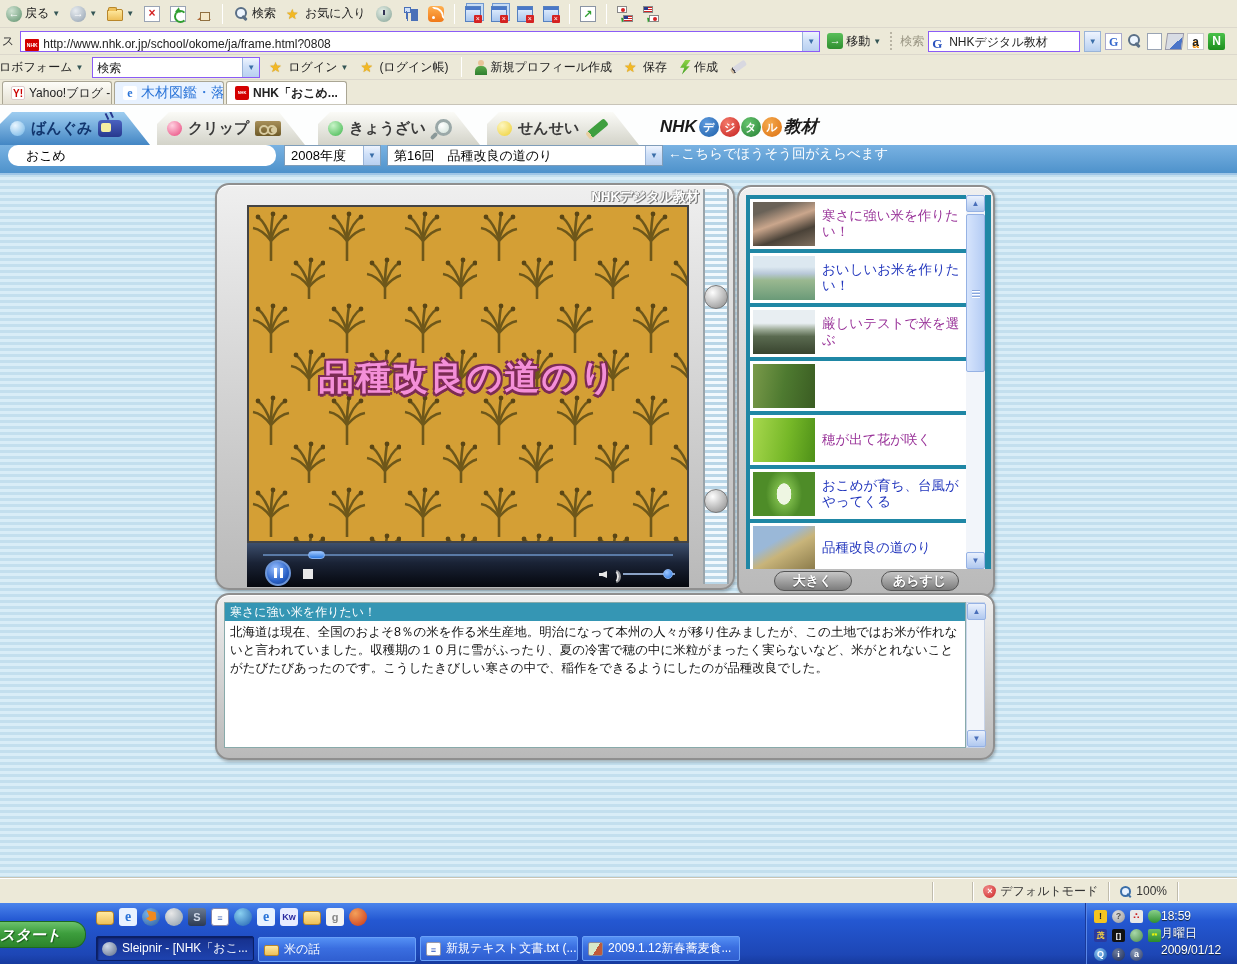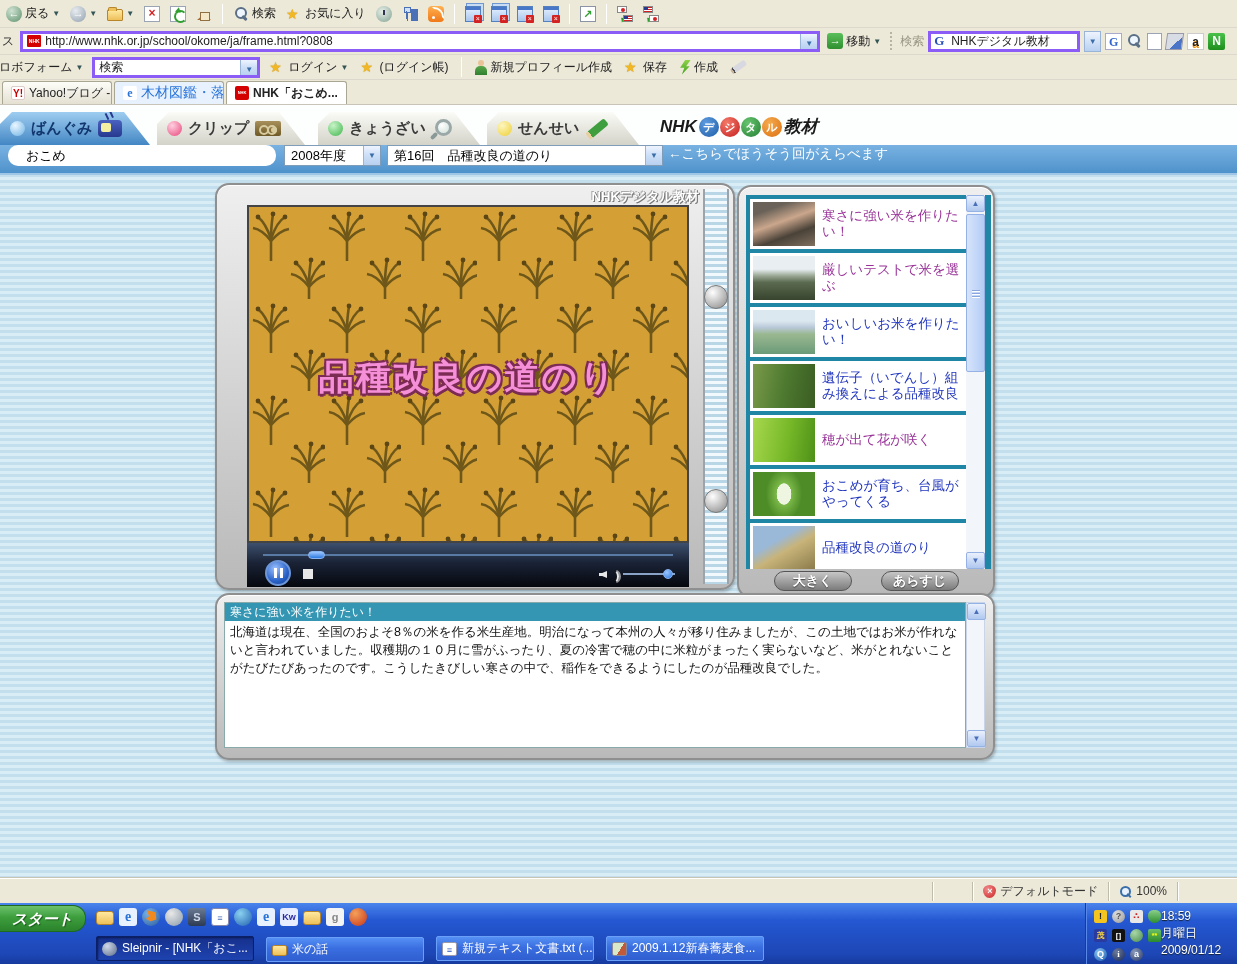--- a/index.html
+++ b/index.html
@@ -48,21 +48,21 @@
 .flagjp,.flagus{position:absolute;width:10px;height:7px;border:1px solid #888;background:#fff}
 .flagjp::after{content:"";position:absolute;left:3px;top:1px;width:4px;height:4px;background:#d42222;border-radius:50%}
 .flagus{background:repeating-linear-gradient(#d42222 0 1px,#fff 1px 2px)}
 .flagus::after{content:"";position:absolute;left:0;top:0;width:4px;height:3px;background:#2a3a8c}
 .trans .flagjp{left:0;top:0}.trans .flagus{right:0;bottom:0}
 .trans2 .flagus{left:0;top:0;right:auto;bottom:auto}.trans2 .flagjp{right:0;bottom:0;left:auto;top:auto}
 .trans::before{content:"";position:absolute;left:1px;bottom:1px;border:3px solid transparent;border-right:4px solid #2f9e2f;transform:rotate(45deg)}
 
 
 .addr-label{color:#333;padding:0 2px 0 0}
-.combo{display:flex;align-items:center;background:#fff;border:3px solid #8b5cf6;height:21px}
+.combo{display:flex;align-items:flex-end;background:#fff;border:1px solid #8b5cf6;height:21px}
 .combo .arrowbtn{width:17px;height:100%;margin-left:auto;background:linear-gradient(#eef4fe,#cfe0f8 45%,#b8d0f0);border-left:1px solid #9ab4d8;color:#3a6ea8;font-size:8px;text-align:center;line-height:19px}
 .urlbox{width:800px}
 .favicon-nhk{width:14px;height:12px;background:#d40000;margin:0 4px;border-radius:1px;color:#fff;font-weight:bold;font-size:5px;text-align:center;line-height:12px;flex:none}
 .gobtn .ic{background:linear-gradient(#5abf5a,#2f8f2f);border-radius:3px;color:#fff;font-weight:bold;text-align:center;line-height:15px;font-size:11px}
 .searchbox{width:152px}
 .gpen{width:14px;height:14px;margin:0 3px;flex:none;color:#2a52be;font-weight:bold;font-size:13px;line-height:14px;font-family:"Liberation Serif",serif}
 .mini{width:17px;height:17px;position:relative;flex:none;text-align:center;line-height:16px;font-weight:bold}
 .mini-g{color:#3366cc;border:1px solid #aac;background:#fff;font-family:"Liberation Serif",serif}
 .mini-brush{background:linear-gradient(135deg,#d8dce4 60%,#4a74c8 60%);border:1px solid #99a;transform:skewX(-8deg)}
 .mini-a{background:#fff;border:1px solid #ccc;color:#222;text-shadow:0 2px 0 #f29111}
@@ -176,35 +176,35 @@
 
 .statusbar{position:absolute;left:0;top:878px;right:0;height:25px;background:#ece9d8;border-top:1px solid #fff;box-shadow:0 -1px 0 #c8c4b4;display:flex;align-items:center;justify-content:flex-end}
 .scell{height:19px;display:flex;align-items:center;gap:4px;padding:0 10px;border-left:1px solid #c0bcac;box-shadow:inset 1px 0 0 #fff;font-size:12px;color:#333}
 .shield{width:13px;height:13px;border-radius:50% 50% 50% 50%/40% 40% 60% 60%;background:radial-gradient(circle at 35% 30%,#f08a8a,#c22);color:#fff;font-size:9px;line-height:13px;text-align:center;font-weight:bold}
 .zoomic{width:13px;height:13px;position:relative}
 .zoomic::before{content:"";position:absolute;left:1px;top:1px;width:7px;height:7px;border:2px solid #3a6ea8;border-radius:50%;background:#e8f2ff}
 .zoomic::after{content:"";position:absolute;left:9px;top:8px;width:2px;height:5px;background:#3a6ea8;transform:rotate(-45deg)}
 
 
 .taskbar{position:absolute;left:0;top:903px;right:0;height:61px;background:linear-gradient(#4a84ec,#2458d2 28%,#1d46b5 85%,#163a9e)}
-.startbtn{position:absolute;left:0;top:2px;width:86px;height:27px;background:linear-gradient(#6cc26c,#3d9e3d 45%,#2b832b);border-radius:0 13px 13px 0;border:1px solid #1e6a1e;border-left:none;color:#fff;font-weight:bold;font-style:italic;font-size:15px;line-height:25px;padding-left:12px;text-shadow:1px 1px 1px #1a5a1a;cursor:pointer}
+.startbtn{position:absolute;left:0;top:18px;width:86px;height:27px;background:linear-gradient(#6cc26c,#3d9e3d 45%,#2b832b);border-radius:0 13px 13px 0;border:1px solid #1e6a1e;border-left:none;color:#fff;font-weight:bold;font-style:italic;font-size:15px;line-height:25px;padding-left:0;text-shadow:1px 1px 1px #1a5a1a;cursor:pointer}
 .ql{position:absolute;left:96px;top:5px;display:flex;gap:5px;align-items:center}
 .qlic{width:18px;height:18px;border-radius:3px;position:relative;text-align:center;font-size:11px;font-weight:bold;line-height:18px;color:#fff;cursor:pointer}
 .k-folder,.k-folder2{background:linear-gradient(#ffe9a0,#eec05a);border:1px solid #b8862a;height:14px;margin-top:1px}
 .k-ie,.k-ie2{background:#e8f2ff;color:#2a74d8;font-family:"Liberation Serif",serif;font-size:14px}
 .k-firefox{background:radial-gradient(circle at 35% 30%,#7ab4e8,#2a5a9e);border-radius:50%}
 .k-firefox::after{content:"";position:absolute;left:2px;top:1px;width:13px;height:13px;background:#f08a1e;clip-path:polygon(20% 10%,90% 25%,95% 80%,50% 95%,15% 75%,40% 55%)}
 .k-gray{background:radial-gradient(circle at 35% 30%,#e8e8e8,#8a9aa8);border-radius:50%}
 .k-sleipnir{background:linear-gradient(#6a7a92,#2c3a52);color:#cfd8e8}
 .k-doc{background:#fff;border:1px solid #88a;color:#4a6fba;font-size:9px}
 .k-media{background:radial-gradient(circle at 35% 30%,#8ad0f0,#2060b0);border-radius:50%}
 .k-kw{background:#e8ecff;color:#2a2aa0;font-size:9px}
 .k-gg{background:#f4f4f4;color:#888}
 .k-opera{background:radial-gradient(circle at 35% 30%,#f4a05a,#c83418);border-radius:50%}
-.taskrow{position:absolute;left:96px;top:33px;display:flex;gap:12px}
+.taskrow{position:absolute;left:96px;top:33px;display:flex;gap:4px}
 .taskbtn{width:158px;height:25px;border-radius:2px;background:linear-gradient(#5490f4,#3a6ee0 45%,#2f5ed0);border:1px solid #6aa0f8;color:#fff;display:flex;align-items:center;gap:5px;padding:0 5px;font-size:12px;white-space:nowrap;overflow:hidden;cursor:pointer}
 .taskbtn.active{background:linear-gradient(#16308c,#1e43b0);border-color:#0a1f66;box-shadow:inset 1px 1px 2px #0a1a55}
 .tic{width:15px;height:14px;flex:none;border-radius:2px;text-align:center;font-size:9px;line-height:14px;font-weight:bold}
 .tic-globe{background:radial-gradient(circle at 35% 30%,#cfd8e8,#5a6a88);border-radius:50%}
 .tic-folder{background:linear-gradient(#ffe9a0,#eec05a);border:1px solid #b8862a;height:11px;margin-top:2px}
 .tic-doc{background:#fff;color:#2a52be;border:1px solid #99a}
 .tic-img{background:linear-gradient(120deg,#d8e8c8 55%,#c05a3a 55%);border:1px solid #889}
 .tray{position:absolute;right:0;top:0;width:152px;height:61px;border-left:1px solid #1a3a9a;box-shadow:inset 1px 0 0 #5a88e8}
 .trayic{position:absolute;width:13px;height:13px;border-radius:2px;font-size:9px;line-height:13px;text-align:center;color:#fff;font-weight:bold;cursor:pointer}
 .k-alert{background:#f4c420;color:#222}
@@ -472,31 +472,30 @@
       </div>
     </div>
 
     <div class="panel sidebar">
       <div class="chlist">
 
       <div class="chitem idx-0 visited">
             <span class="thumb"></span>
             <span class="lbl">寒さに強い米を作りたい！</span>
           </div>
+          <div class="chitem idx-2">
+            <span class="thumb"></span>
+            <span class="lbl">おいしいお米を作りたい！</span>
+          </div>
           <div class="chitem idx-1 visited">
             <span class="thumb"></span>
             <span class="lbl">厳しいテストで米を選ぶ</span>
           </div>
-          <div class="chitem idx-2">
-            <span class="thumb"></span>
-            <span class="lbl">おいしいお米を作りたい！</span>
-          </div>
           <div class="chitem idx-3">
             <span class="thumb"></span>
-            <span class="lbl">遺伝子（いでんし）組み換えによる品種改良</span>
           </div>
           <div class="chitem idx-4 visited">
             <span class="thumb"></span>
             <span class="lbl">穂が出て花が咲く</span>
           </div>
           <div class="chitem idx-5">
             <span class="thumb"></span>
             <span class="lbl">おこめが育ち、台風がやってくる</span>
           </div>
           <div class="chitem idx-6">

